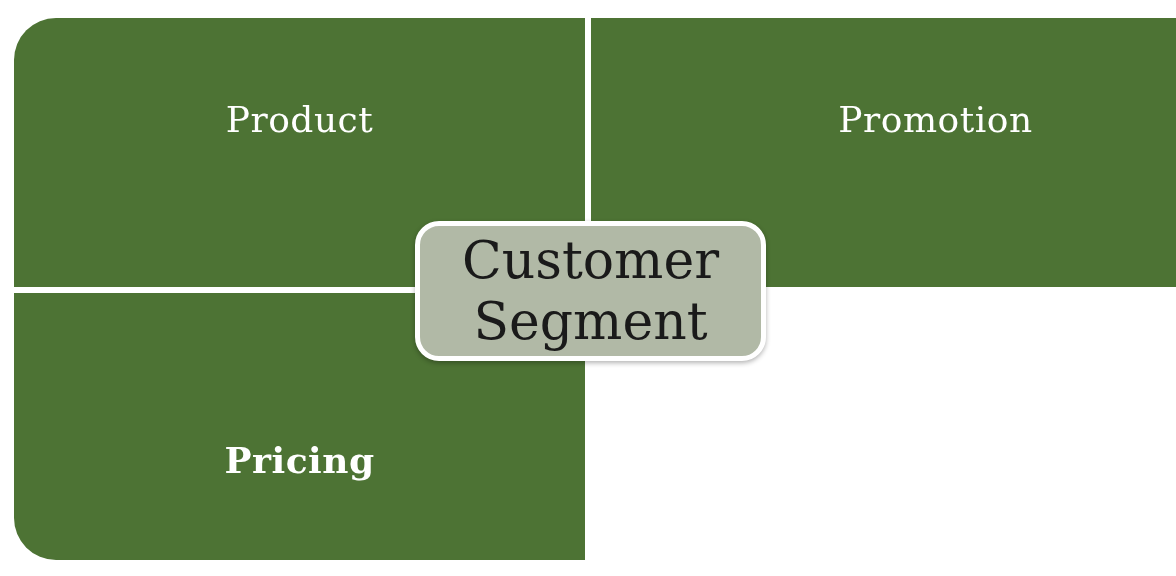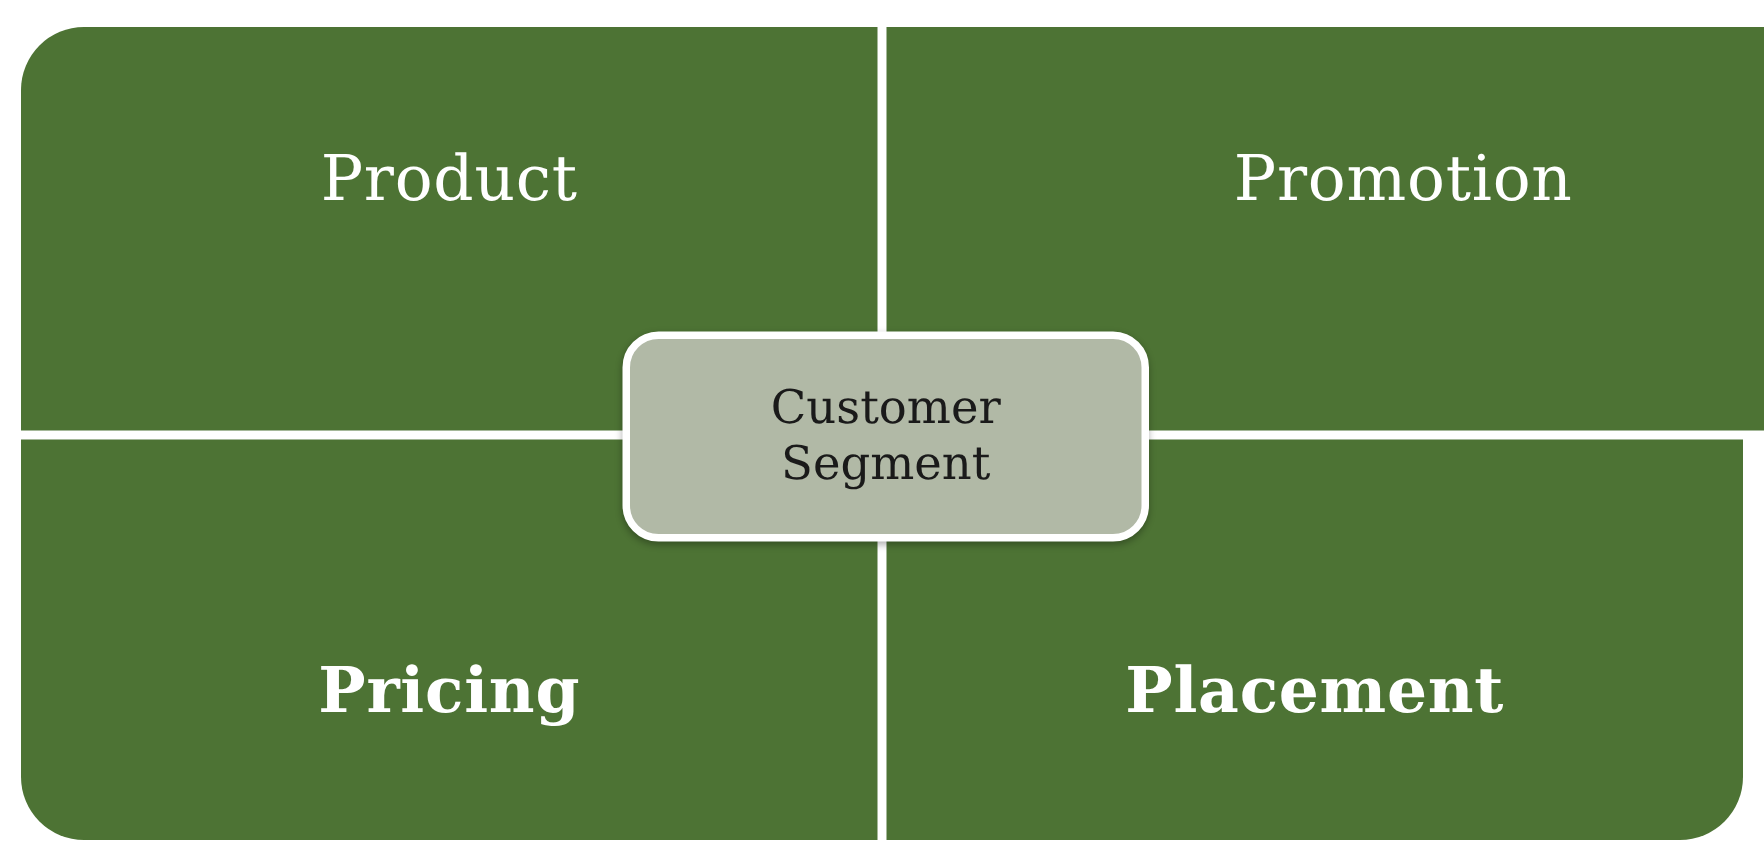--- a/index.html
+++ b/index.html
@@ -28,42 +28,42 @@
   }
   .q-tl { left: 14px;  top: 18px;  width: 571px; height: 269px; border-radius: 42px 0 0 0; }
   .q-tr { left: 591px; top: 18px;  width: 689px; height: 269px; border-radius: 0 42px 0 0; }
   .q-bl { left: 14px;  top: 293px; width: 571px; height: 267px; border-radius: 0 0 0 42px; }
   .q-br { left: 591px; top: 293px; width: 571px; height: 267px; border-radius: 0 0 42px 0; }
   .q-label {
     position: absolute;
     left: 50%;
     transform: translate(-50%, -50%);
     color: var(--quadrant-text);
-    font-size: 42px;
+    font-size: 36px;
     white-space: nowrap;
     letter-spacing: 0.5px;
   }
   .q-top .q-label    { top: 37.5%; }
   .q-bottom .q-label { top: 62.5%; font-weight: bold; }
   .center-box {
     position: absolute;
     left: 415px; top: 221px;
     width: 351px; height: 140px;
     background: var(--center-fill);
     border: 5px solid var(--center-border);
     border-radius: 24px;
     box-shadow: 0 2px 5px rgba(0,0,0,0.30);
     display: flex;
     align-items: center;
     justify-content: center;
     text-align: center;
   }
   .center-label {
     color: var(--center-text);
-    font-size: 31px;
+    font-size: 52px;
     line-height: 1.18;
     padding: 0 30px;
   }
 </style>
 </head>
 <body>
 
 <div class="canvas">
 
   <div class="quadrant q-tl q-top">
@@ -71,21 +71,18 @@
   </div>
 
   <div class="quadrant q-tr q-top">
     <span class="q-label">Promotion</span>
   </div>
 
   <div class="quadrant q-bl q-bottom">
     <span class="q-label">Pricing</span>
   </div>
 
-  <div class="quadrant q-br q-bottom">
-    <span class="q-label">Placement</span>
-  </div>
 
   <div class="center-box">
     <span class="center-label">Customer Segment</span>
   </div>
 
 </div>
 
 </body></html>

